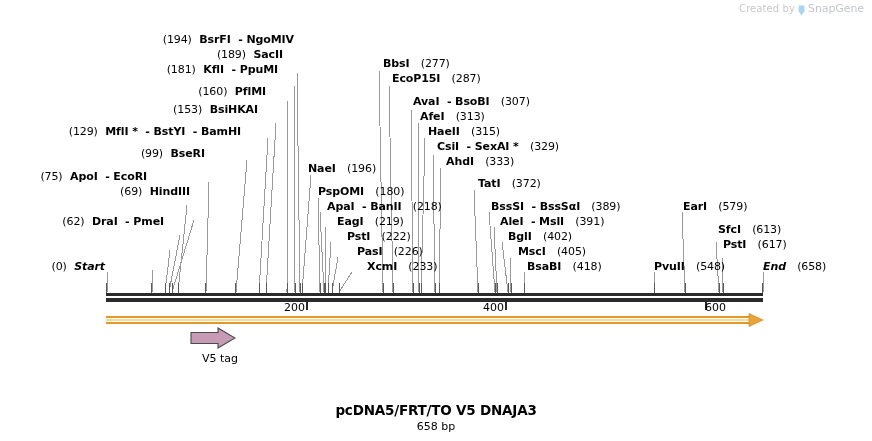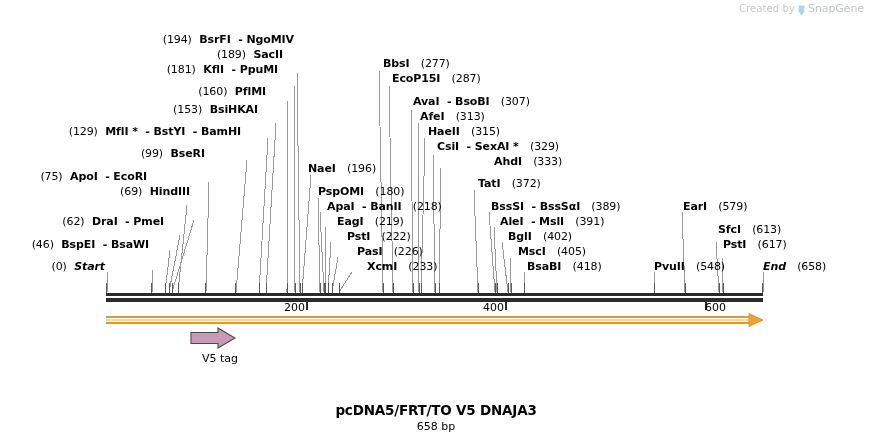--- a/index.html
+++ b/index.html
@@ -263,25 +263,20 @@
     <span>&nbsp;</span><span>HindIII</span>
   </div>
 
 
   <div class="lbl" style="left:0;top:216px;width:164px;text-align:right;">
     <span class="pos">(62)</span>
     <span>&nbsp;</span><span>DraI</span>
     <span class="dash">&nbsp;-&nbsp;</span><span>PmeI</span>
   </div>
 
-  <div class="lbl" style="left:0;top:239px;width:149px;text-align:right;">
-    <span class="pos">(46)</span>
-    <span>&nbsp;</span><span>BspEI</span>
-    <span class="dash">&nbsp;-&nbsp;</span><span>BsaWI</span>
-  </div>
 
   <div class="lbl ital" style="left:0;top:261px;width:105px;text-align:right;">
     <span class="pos">(0)</span>
     <span>&nbsp;</span><span class="nm">Start</span>
   </div>
 
   <div class="lbl" style="left:308px;top:163px;">
     <span>NaeI</span>
     <span>&nbsp;&nbsp;</span><span class="pos">(196)</span>
   </div>
@@ -342,21 +337,21 @@
     <span>HaeII</span>
     <span>&nbsp;&nbsp;</span><span class="pos">(315)</span>
   </div>
 
   <div class="lbl" style="left:437px;top:141px;">
     <span>CsiI</span>
     <span class="dash">&nbsp;-&nbsp;</span><span>SexAI *</span>
     <span>&nbsp;&nbsp;</span><span class="pos">(329)</span>
   </div>
 
-  <div class="lbl" style="left:446px;top:156px;margin-left:48px;">
+  <div class="lbl" style="left:446px;top:156px;">
     <span>AhdI</span>
     <span>&nbsp;&nbsp;</span><span class="pos">(333)</span>
   </div>
 
   <div class="lbl" style="left:478px;top:178px;">
     <span>TatI</span>
     <span>&nbsp;&nbsp;</span><span class="pos">(372)</span>
   </div>
 
   <div class="lbl" style="left:491px;top:201px;">

